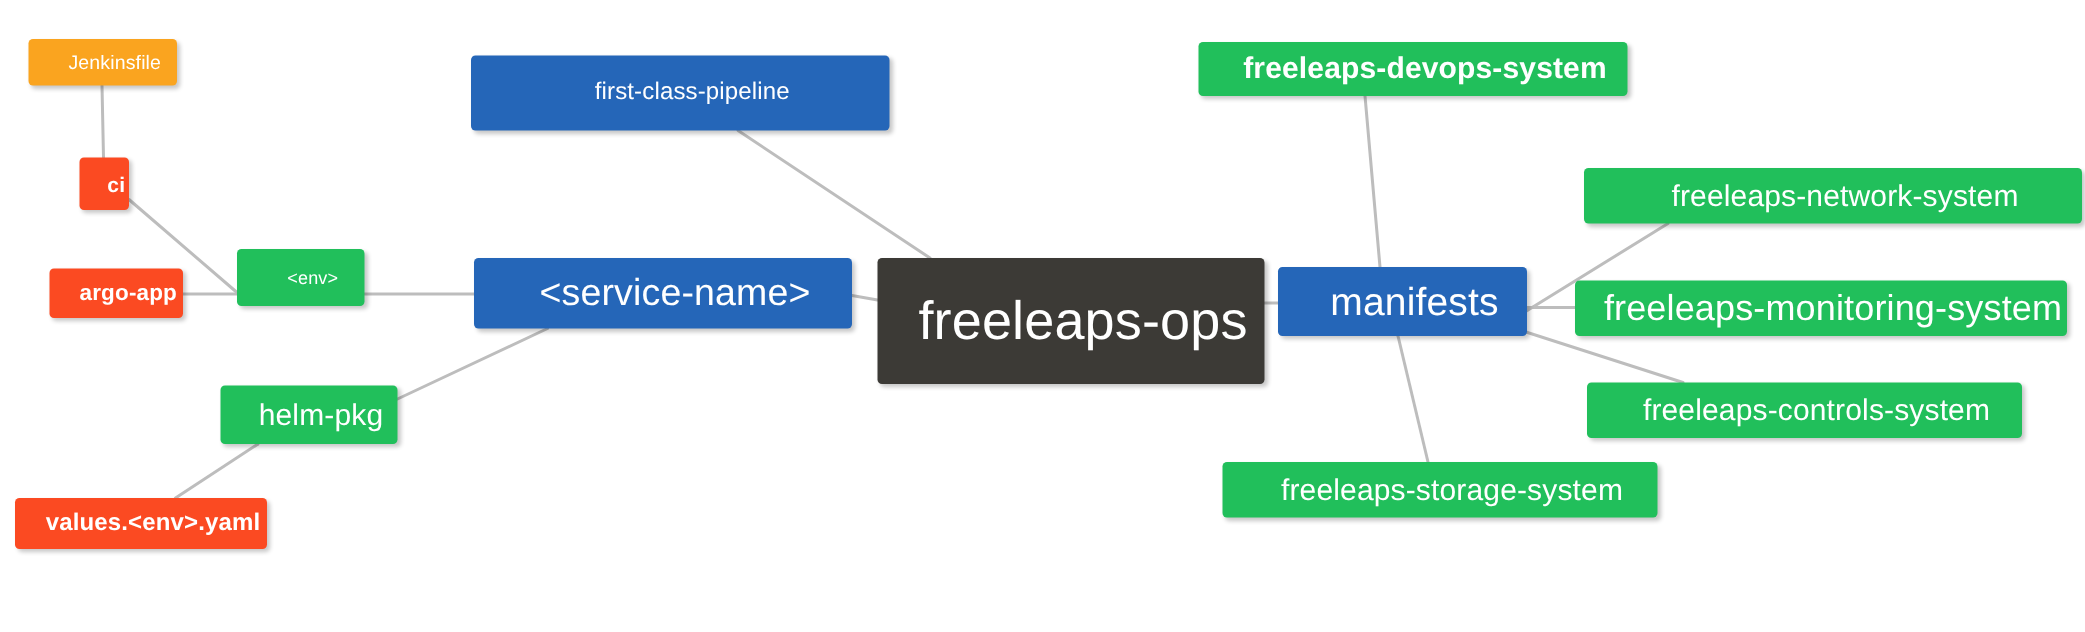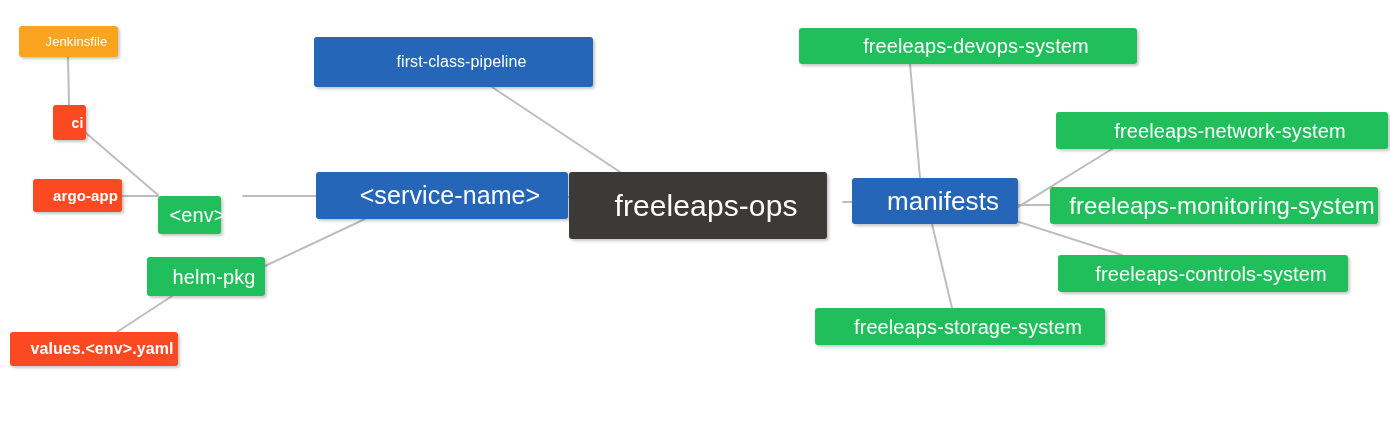--- a/index.html
+++ b/index.html
@@ -64,26 +64,26 @@
       <line x1="920" y1="178" x2="910" y2="64" stroke="#bdbdbd" stroke-width="2" stroke-linecap="round"></line>
       <line x1="1010" y1="212" x2="1112" y2="149" stroke="#bdbdbd" stroke-width="2" stroke-linecap="round"></line>
       <line x1="1010" y1="205" x2="1050" y2="205" stroke="#bdbdbd" stroke-width="2" stroke-linecap="round"></line>
       <line x1="1010" y1="219" x2="1122" y2="255" stroke="#bdbdbd" stroke-width="2" stroke-linecap="round"></line>
       <line x1="932" y1="224" x2="952" y2="308" stroke="#bdbdbd" stroke-width="2" stroke-linecap="round"></line>
     </svg>
   <div id="node-layer">
       <div class="node n-orange" style="left: 19px; top: 26px; width: 99px; height: 31px; font-size: 13px;">Jenkinsfile</div>
       <div class="node n-red" style="left: 53px; top: 105px; width: 33px; height: 35px; font-size: 14px;">ci</div>
       <div class="node n-red" style="left: 33px; top: 179px; width: 89px; height: 33px; font-size: 15px;">argo-app</div>
-      <div class="node n-green" style="left: 158px; top: 196px; width: 63px; height: 38px; font-size: 20px;">&lt;env&gt;</div>
+      <div class="node n-green" style="left: 158px; top: 166px; width: 85px; height: 38px; font-size: 12px;">&lt;env&gt;</div>
       <div class="node n-green" style="left: 147px; top: 257px; width: 118px; height: 39px; font-size: 20px;">helm-pkg</div>
       <div class="node n-red" style="left: 10px; top: 332px; width: 168px; height: 34px; font-size: 16px;">values.&lt;env&gt;.yaml</div>
       <div class="node n-blue" style="left: 314px; top: 37px; width: 279px; height: 50px; font-size: 16px;">first-class-pipeline</div>
       <div class="node n-blue" style="left: 316px; top: 172px; width: 252px; height: 47px; font-size: 25px;">&lt;service-name&gt;</div>
-      <div class="node n-root" style="left: 569px; top: 172px; width: 258px; height: 67px; font-size: 30px;">freeleaps-ops</div>
+      <div class="node n-root" style="left: 585px; top: 172px; width: 258px; height: 84px; font-size: 36px;">freeleaps-ops</div>
       <div class="node n-blue" style="left: 852px; top: 178px; width: 166px; height: 46px; font-size: 26px;">manifests</div>
-      <div class="node n-green" style="left: 799px; top: 28px; width: 338px; height: 36px; font-size: 20px;">freeleaps-devops-system</div>
+      <div class="node n-green" style="left: 799px; top: 28px; width: 286px; height: 36px; font-size: 20px; font-weight: bold;">freeleaps-devops-system</div>
       <div class="node n-green" style="left: 1056px; top: 112px; width: 332px; height: 37px; font-size: 20px;">freeleaps-network-system</div>
       <div class="node n-green" style="left: 1050px; top: 187px; width: 328px; height: 37px; font-size: 24px;">freeleaps-monitoring-system</div>
       <div class="node n-green" style="left: 1058px; top: 255px; width: 290px; height: 37px; font-size: 20px;">freeleaps-controls-system</div>
       <div class="node n-green" style="left: 815px; top: 308px; width: 290px; height: 37px; font-size: 20px;">freeleaps-storage-system</div>
     </div>
 </div>
 
 </body></html>

